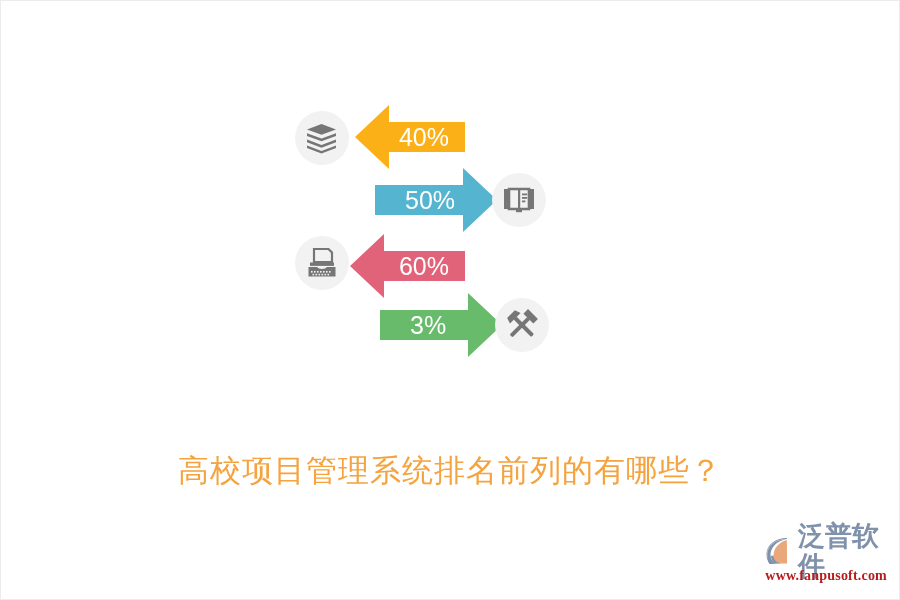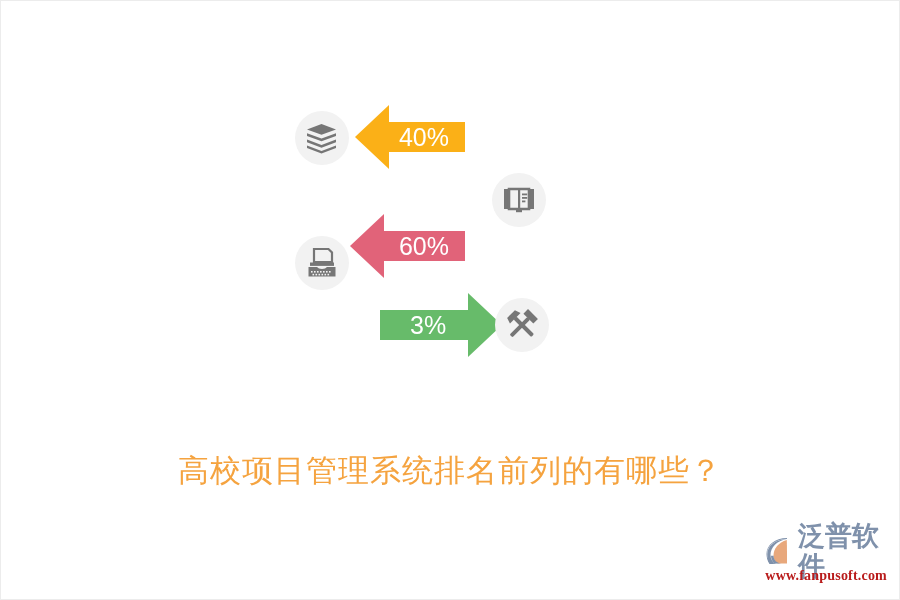--- a/index.html
+++ b/index.html
@@ -130,20 +130,26 @@
     </svg>
   </div>
 
   <div class="arrow-row to-left" style="left:354px; top:104px; width:110px;">
     <svg class="arrow-shape" viewBox="0 0 110 64" preserveAspectRatio="none">
       <polygon points="0,32 34,0 34,17 110,17 110,47 34,47 34,64" fill="#fbb017"></polygon>
     </svg>
     <span class="arrow-label">40%</span>
   </div>
 
+  <div class="arrow-row to-right" style="left:374px; top:167px; width:122px;">
+    <svg class="arrow-shape" viewBox="0 0 122 64" preserveAspectRatio="none">
+      <polygon points="122,32 88,0 88,17 0,17 0,47 88,47 88,64" fill="#55b4cf"></polygon>
+    </svg>
+    <span class="arrow-label">50%</span>
+  </div>
 
   <div class="icon-circle" style="left:491px; top:172px;">
     <svg width="34" height="34" viewBox="0 0 34 34">
       <g fill="#767676">
         <rect x="2" y="6" width="4" height="20"></rect>
         <rect x="28" y="6" width="4" height="20"></rect>
         <path d="M7 6 H27 V26 H7 Z" fill="none" stroke="#767676" stroke-width="2.6"></path>
         <rect x="16" y="6" width="2.2" height="20"></rect>
         <rect x="20" y="10.5" width="5.2" height="1.8"></rect>
         <rect x="20" y="14" width="5.2" height="1.8"></rect>
@@ -172,21 +178,21 @@
           <rect x="10.5" y="27.8" width="1.6" height="1.6"></rect>
           <rect x="13.5" y="27.8" width="1.6" height="1.6"></rect>
           <rect x="16.5" y="27.8" width="1.6" height="1.6"></rect>
           <rect x="19.5" y="27.8" width="1.6" height="1.6"></rect>
           <rect x="22.5" y="27.8" width="1.6" height="1.6"></rect>
         </g>
       </g>
     </svg>
   </div>
 
-  <div class="arrow-row to-left" style="left:349px; top:213px; width:115px;">
+  <div class="arrow-row to-left" style="left:349px; top:233px; width:115px;">
     <svg class="arrow-shape" viewBox="0 0 115 64" preserveAspectRatio="none">
       <polygon points="0,32 34,0 34,17 115,17 115,47 34,47 34,64" fill="#e16379"></polygon>
     </svg>
     <span class="arrow-label">60%</span>
   </div>
 
   <div class="arrow-row to-right" style="left:379px; top:292px; width:122px;">
     <svg class="arrow-shape" viewBox="0 0 122 64" preserveAspectRatio="none">
       <polygon points="122,32 88,0 88,17 0,17 0,47 88,47 88,64" fill="#67bb6a"></polygon>
     </svg>

